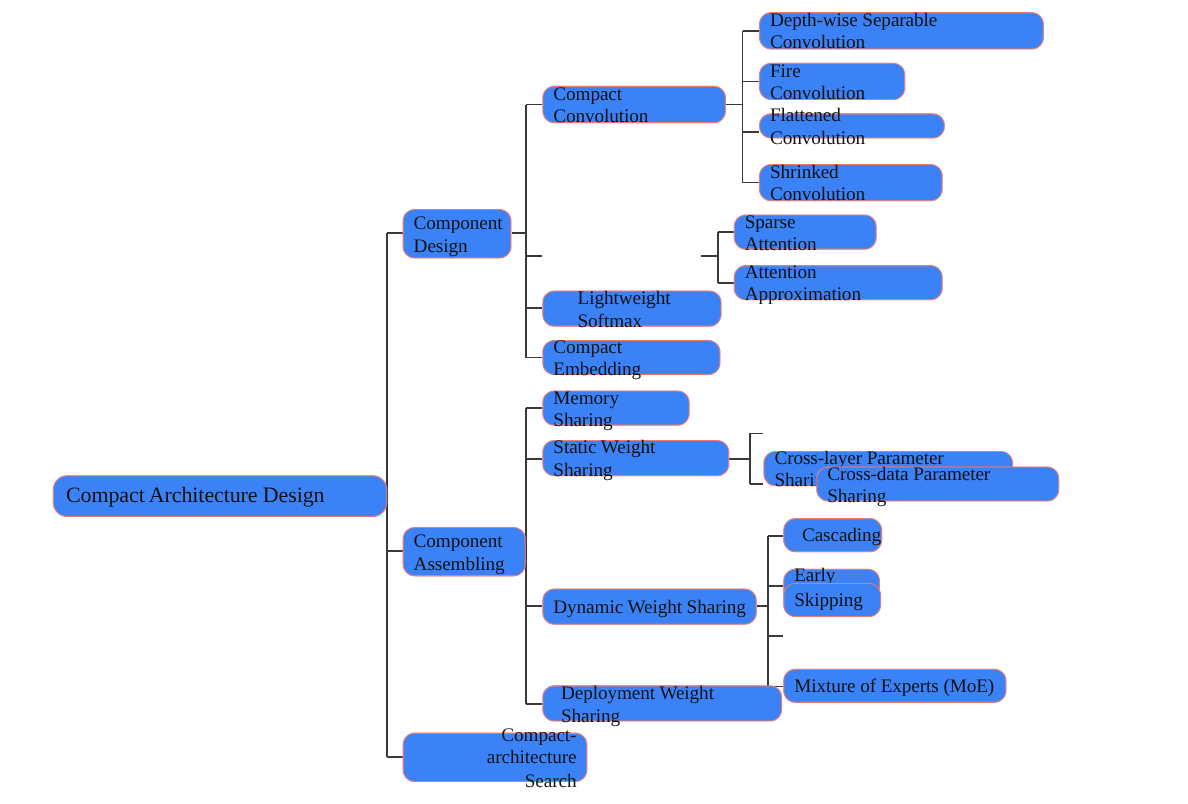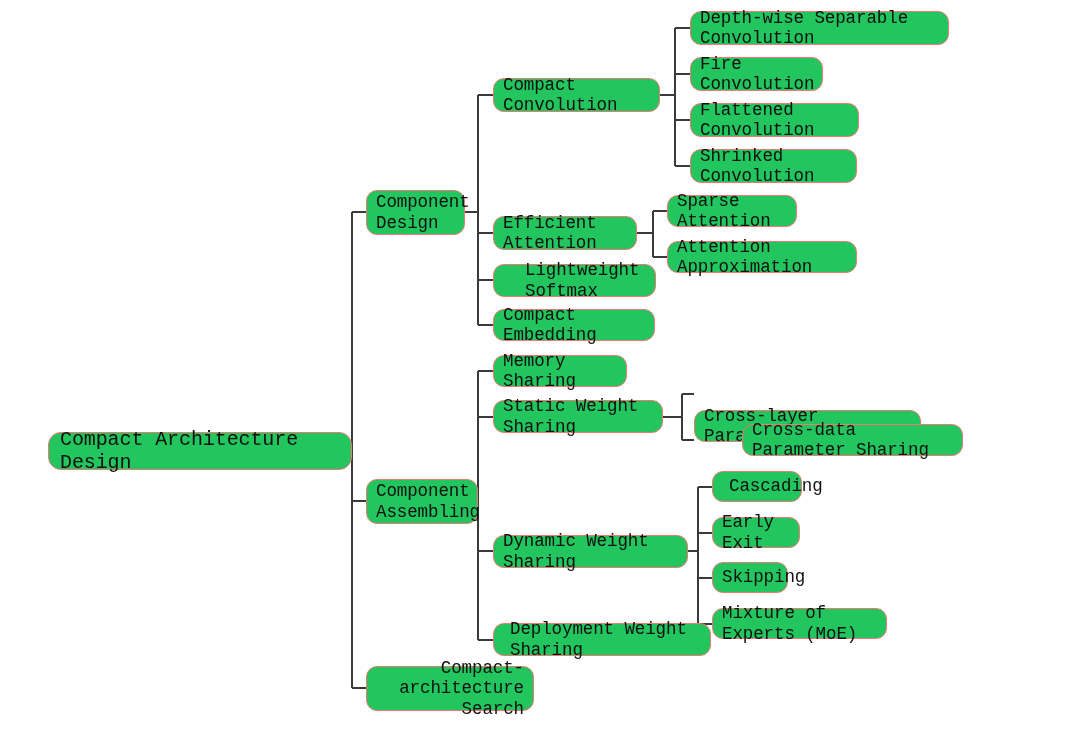--- a/index.html
+++ b/index.html
@@ -21,31 +21,30 @@
     top: 0;
     width: 1080px;
     height: 731px;
     pointer-events: none;
   }
   .node {
     position: absolute;
     box-sizing: border-box;
     border: 1.4px solid #ea7a74;
     border-radius: 11px;
-    background: #22c55e;
+    background: #3b82f6;
     color: #101010;
     display: flex;
     align-items: center;
     justify-content: flex-start;
     padding: 0 9px;
     line-height: 1.16;
     white-space: pre-line;
     font-size: 17.5px;
     letter-spacing: -0.1px;
-    font-family: Liberation Mono, monospace;
   }
   .node.root {
     font-size: 20px;
     padding: 0 11px;
     border-radius: 13px;
   }
   .node.two-line {
     align-items: center;
   }
 </style>
@@ -89,34 +88,33 @@
       <line x1="698" y1="533" x2="712" y2="533" stroke="#3a3a3a" stroke-width="1.6" shape-rendering="crispEdges"></line>
       <line x1="698" y1="578" x2="712" y2="578" stroke="#3a3a3a" stroke-width="1.6" shape-rendering="crispEdges"></line>
       <line x1="698" y1="624" x2="712" y2="624" stroke="#3a3a3a" stroke-width="1.6" shape-rendering="crispEdges"></line>
     </svg>
 <div class="node root" style="left: 48px; top: 432px; width: 304px; height: 38px; border-color: rgb(234, 122, 116); color: rgb(16, 16, 16);"><span>Compact Architecture Design</span></div>
     <div class="node two-line" style="left: 366px; top: 190px; width: 99px; height: 45px; border-color: rgb(234, 122, 116); color: rgb(16, 16, 16);"><span>Component
 Design</span></div>
     <div class="node" style="left: 493px; top: 78px; width: 167px; height: 34px; border-color: rgb(234, 122, 116); color: rgb(16, 16, 16);"><span>Compact Convolution</span></div>
     <div class="node" style="left: 690px; top: 11px; width: 259px; height: 34px; border-color: rgb(234, 122, 116); color: rgb(16, 16, 16);"><span>Depth-wise Separable Convolution</span></div>
     <div class="node" style="left: 690px; top: 57px; width: 133px; height: 34px; border-color: rgb(234, 122, 116); color: rgb(16, 16, 16);"><span>Fire Convolution</span></div>
-    <div class="node" style="left: 690px; top: 103px; width: 169px; height: 34px; border-color: rgb(234, 122, 116); color: rgb(16, 16, 16);"><span>Flattened Convolution</span></div>
+    <div class="node" style="left: 690px; top: 103px; width: 169px; height: 23px; border-color: rgb(234, 122, 116); color: rgb(16, 16, 16);"><span>Flattened Convolution</span></div>
     <div class="node" style="left: 690px; top: 149px; width: 167px; height: 34px; border-color: rgb(234, 122, 116); color: rgb(16, 16, 16);"><span>Shrinked Convolution</span></div>
-    <div class="node" style="left: 493px; top: 216px; width: 144px; height: 34px; border-color: rgb(234, 122, 116); color: rgb(16, 16, 16);"><span>Efficient Attention</span></div>
     <div class="node" style="left: 667px; top: 195px; width: 130px; height: 32px; border-color: rgb(234, 122, 116); color: rgb(16, 16, 16);"><span>Sparse Attention</span></div>
     <div class="node" style="left: 667px; top: 241px; width: 190px; height: 32px; border-color: rgb(234, 122, 116); color: rgb(16, 16, 16);"><span>Attention Approximation</span></div>
     <div class="node" style="left: 493px; top: 264px; width: 163px; height: 33px; border-color: rgb(234, 122, 116); color: rgb(16, 16, 16); padding-left: 31px;"><span>Lightweight Softmax</span></div>
     <div class="node" style="left: 493px; top: 309px; width: 162px; height: 32px; border-color: rgb(234, 122, 116); color: rgb(16, 16, 16);"><span>Compact Embedding</span></div>
     <div class="node two-line" style="left: 366px; top: 479px; width: 112px; height: 45px; border-color: rgb(234, 122, 116); color: rgb(16, 16, 16);"><span>Component
 Assembling</span></div>
     <div class="node" style="left: 493px; top: 355px; width: 134px; height: 32px; border-color: rgb(234, 122, 116); color: rgb(16, 16, 16);"><span>Memory Sharing</span></div>
     <div class="node" style="left: 493px; top: 400px; width: 170px; height: 33px; border-color: rgb(234, 122, 116); color: rgb(16, 16, 16);"><span>Static Weight Sharing</span></div>
     <div class="node" style="left: 694px; top: 378px; width: 227px; height: 32px; border-color: rgb(234, 122, 116); color: rgb(16, 16, 16); margin-top: 32px;"><span>Cross-layer Parameter Sharing</span></div>
     <div class="node" style="left: 694px; top: 424px; width: 221px; height: 32px; border-color: rgb(234, 122, 116); color: rgb(16, 16, 16); margin-left: 48px;"><span>Cross-data Parameter Sharing</span></div>
     <div class="node" style="left: 493px; top: 535px; width: 195px; height: 33px; border-color: rgb(234, 122, 116); color: rgb(16, 16, 16);"><span>Dynamic Weight Sharing</span></div>
     <div class="node" style="left: 712px; top: 471px; width: 90px; height: 31px; border-color: rgb(234, 122, 116); color: rgb(16, 16, 16); padding-left: 16px;"><span>Cascading</span></div>
     <div class="node" style="left: 712px; top: 517px; width: 88px; height: 31px; border-color: rgb(234, 122, 116); color: rgb(16, 16, 16);"><span>Early Exit</span></div>
-    <div class="node" style="left: 712px; top: 562px; width: 76px; height: 31px; border-color: rgb(234, 122, 116); color: rgb(16, 16, 16);"><span>Skipping</span></div>
-    <div class="node" style="left: 712px; top: 608px; width: 175px; height: 31px; border-color: rgb(234, 122, 116); color: rgb(16, 16, 16);"><span>Mixture of Experts (MoE)</span></div>
+    <div class="node" style="left: 712px; top: 530px; width: 89px; height: 31px; border-color: rgb(234, 122, 116); color: rgb(16, 16, 16);"><span>Skipping</span></div>
+    <div class="node" style="left: 712px; top: 608px; width: 203px; height: 31px; border-color: rgb(234, 122, 116); color: rgb(16, 16, 16);"><span>Mixture of Experts (MoE)</span></div>
     <div class="node" style="left: 493px; top: 623px; width: 218px; height: 33px; border-color: rgb(234, 122, 116); color: rgb(16, 16, 16); padding-left: 16px;"><span>Deployment Weight Sharing</span></div>
     <div class="node two-line" style="left: 366px; top: 666px; width: 168px; height: 45px; border-color: rgb(234, 122, 116); color: rgb(16, 16, 16); text-align: right;"><span>Compact-architecture
 Search</span></div>
   </div>
 
 </body></html>

